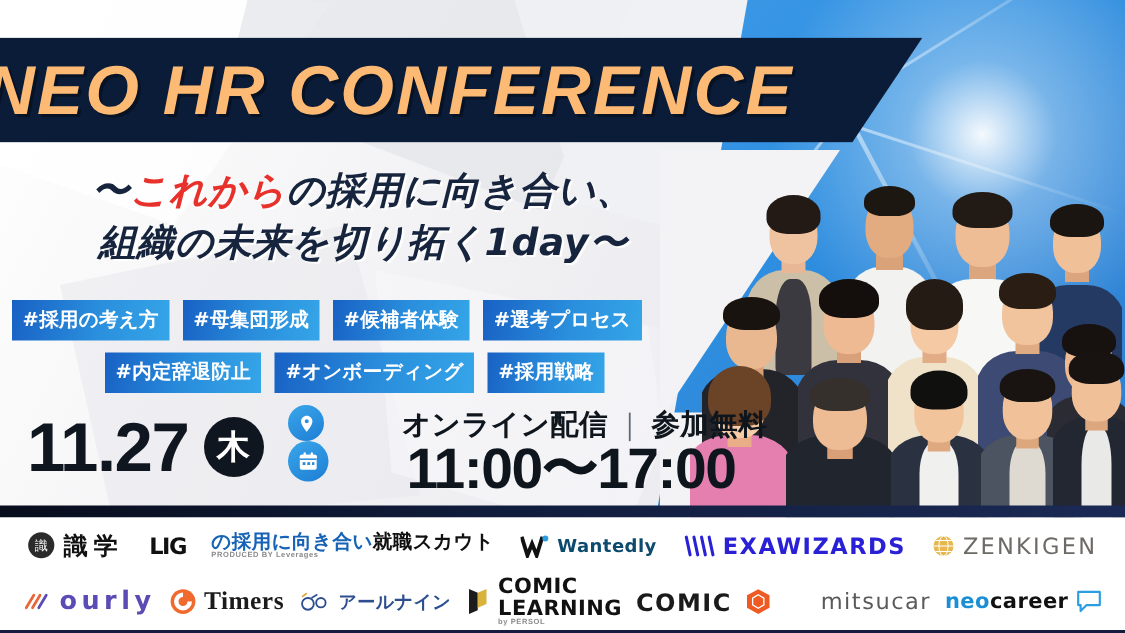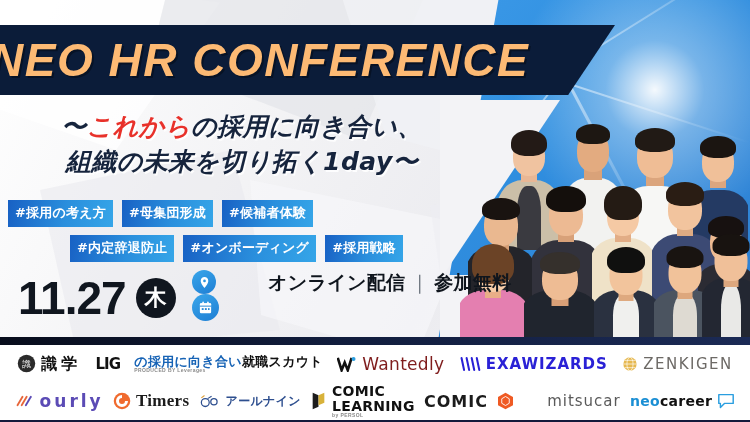--- a/index.html
+++ b/index.html
@@ -189,21 +189,21 @@
     letter-spacing: .3px;
     font-family: "DejaVu Sans", "Liberation Sans", sans-serif;
   }
   .logo-sub { font-size: 5px; color: #8a8a8a; letter-spacing: .4px; font-weight: bold; }
   .mark { flex: 0 0 auto; display: flex; align-items: center; justify-content: center; }
 
   .lg-shikigaku .logo-text { font-size: 16px; letter-spacing: 4px; color: #111; }
   .lg-lig .logo-text { font-size: 15px; letter-spacing: -1px; color: #111; font-style: normal; }
   .lg-career .logo-text { font-size: 13px; color: #1763b5; }
   .lg-career .blk { color: #111; }
-  .lg-wantedly .logo-text { font-size: 17px; color: #7f1d1d; font-weight: normal; }
+  .lg-wantedly .logo-text { font-size: 12px; color: #0c4a6e; font-weight: bold; }
   .lg-exa .logo-text { font-size: 15px; color: #2a21d6; letter-spacing: 1px; }
   .lg-zen .logo-text { font-size: 15px; color: #6d6a66; letter-spacing: 1.5px; font-weight: normal; }
   .lg-ourly .logo-text { font-size: 17px; color: #5b4bb5; letter-spacing: 3px; font-weight: bold; }
   .lg-timers .logo-text { font-size: 17px; color: #1b1b1b; font-family: "Liberation Serif", "DejaVu Serif", serif; }
   .lg-r9 .logo-text { font-size: 12px; color: #2e4f8f; }
   .lg-comic .logo-text { font-size: 14px; color: #111; line-height: 1.05; text-align: left; }
   .lg-newone .logo-text { font-size: 16px; color: #1b1b1b; letter-spacing: 1px; }
   .lg-mitsucar .logo-text { font-size: 15px; color: #5a5a5a; letter-spacing: 1px; font-weight: normal; margin-left: 28px; }
   .lg-neo .logo-text { font-size: 14px; }
   .lg-neo .neo { color: #1b8fd4; font-weight: bold; }
@@ -334,20 +334,21 @@
   <div class="subtitle">
     <span>〜</span><span class="accent">これから</span><span>の採用に向き合い、</span>
     <span class="sub-line2">組織の未来を切り拓く1day〜</span>
   </div>
 
   <div class="tags">
     <div class="tag-row r1">
       <span class="tag">#採用の考え方</span>
       <span class="tag">#母集団形成</span>
       <span class="tag">#候補者体験</span>
+      <span class="tag">#選考プロセス</span>
     </div>
     <div class="tag-row r2">
       <span class="tag">#内定辞退防止</span>
       <span class="tag">#オンボーディング</span>
       <span class="tag">#採用戦略</span>
     </div>
   </div>
 
   <div class="datebox">
     <span class="date-num">11.27</span>
@@ -371,20 +372,21 @@
             <rect x="3" y="5" width="18" height="16" rx="2" fill="#fff"></rect>
             <rect x="3" y="5" width="18" height="5" rx="2" fill="#fff"></rect>
             <rect x="3" y="9" width="18" height="1.6" fill="#2a8ad8"></rect>
             <rect x="7" y="2.5" width="2.4" height="4.5" rx="1.2" fill="#fff"></rect>
             <rect x="14.6" y="2.5" width="2.4" height="4.5" rx="1.2" fill="#fff"></rect>
             <rect x="6" y="13" width="3" height="3" fill="#2a8ad8"></rect>
             <rect x="11" y="13" width="3" height="3" fill="#2a8ad8"></rect>
             <rect x="16" y="13" width="2.5" height="3" fill="#2a8ad8"></rect>
           </svg>
       </span>
+      <span class="time-text">11:00〜17:00</span>
     </div>
   </div>
 
   <div class="divider"></div>
 
   <div class="logos">
 
     <div class="logo-row">
       <div class="logo lg-shikigaku">
         <span class="mark">

